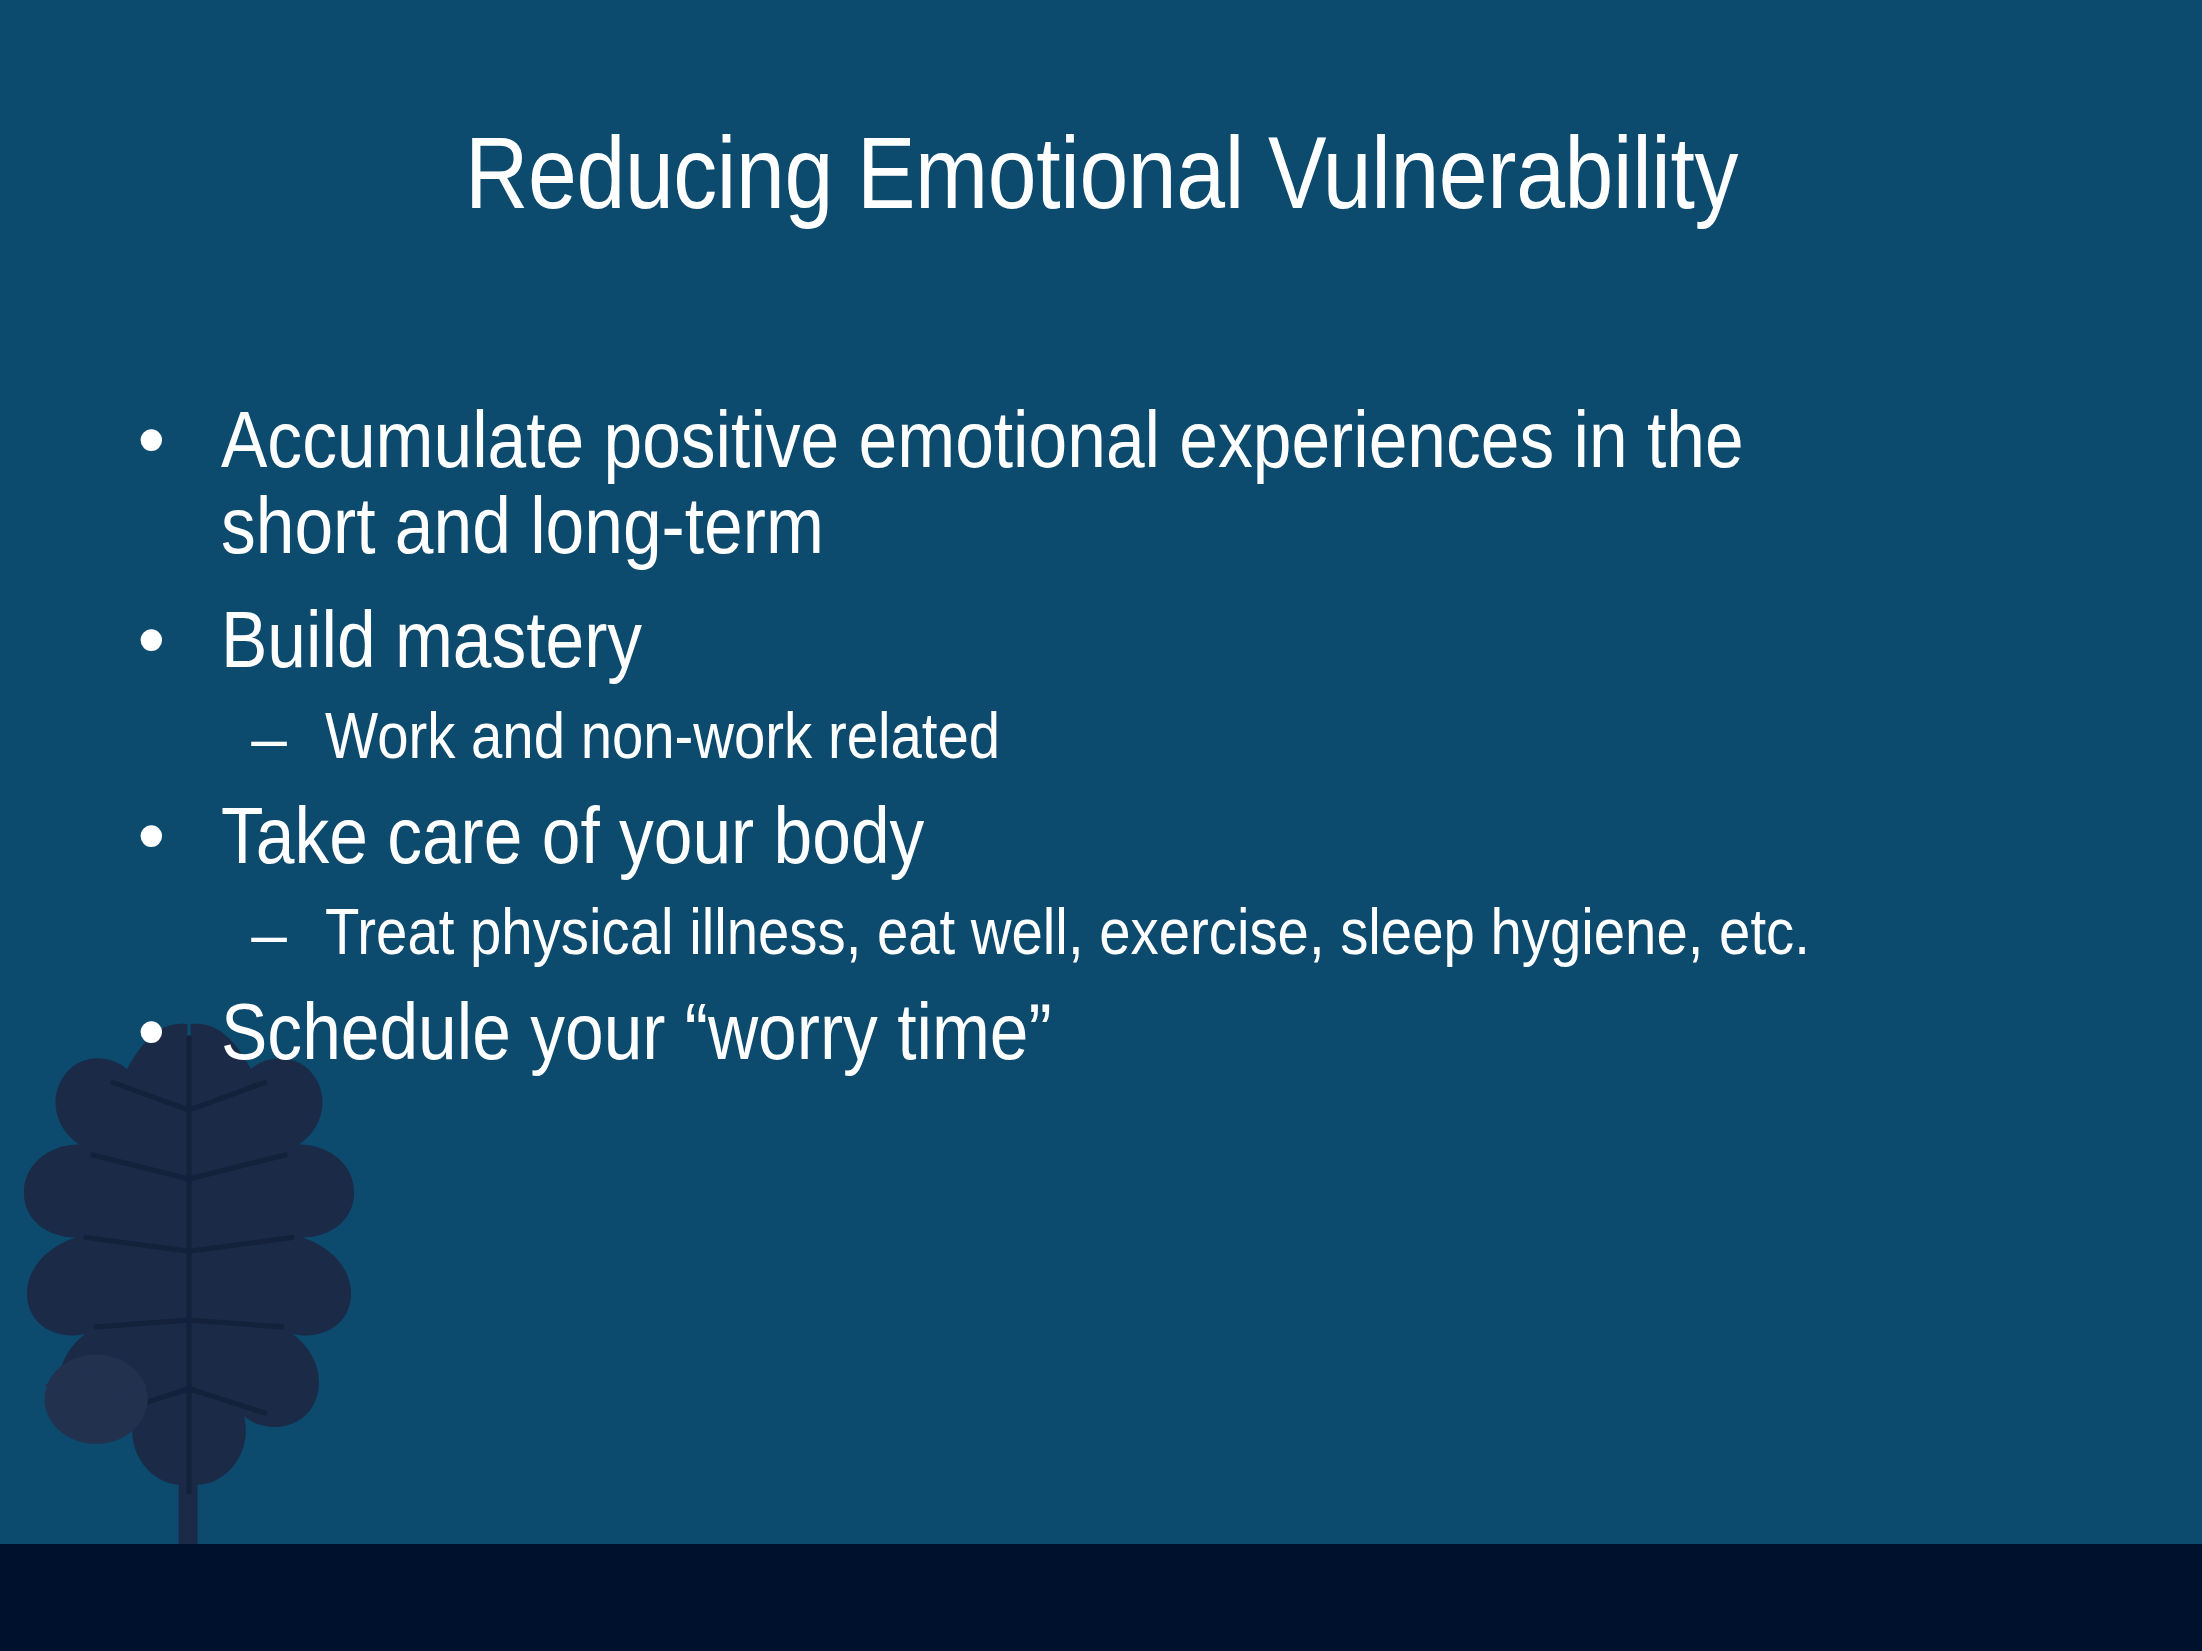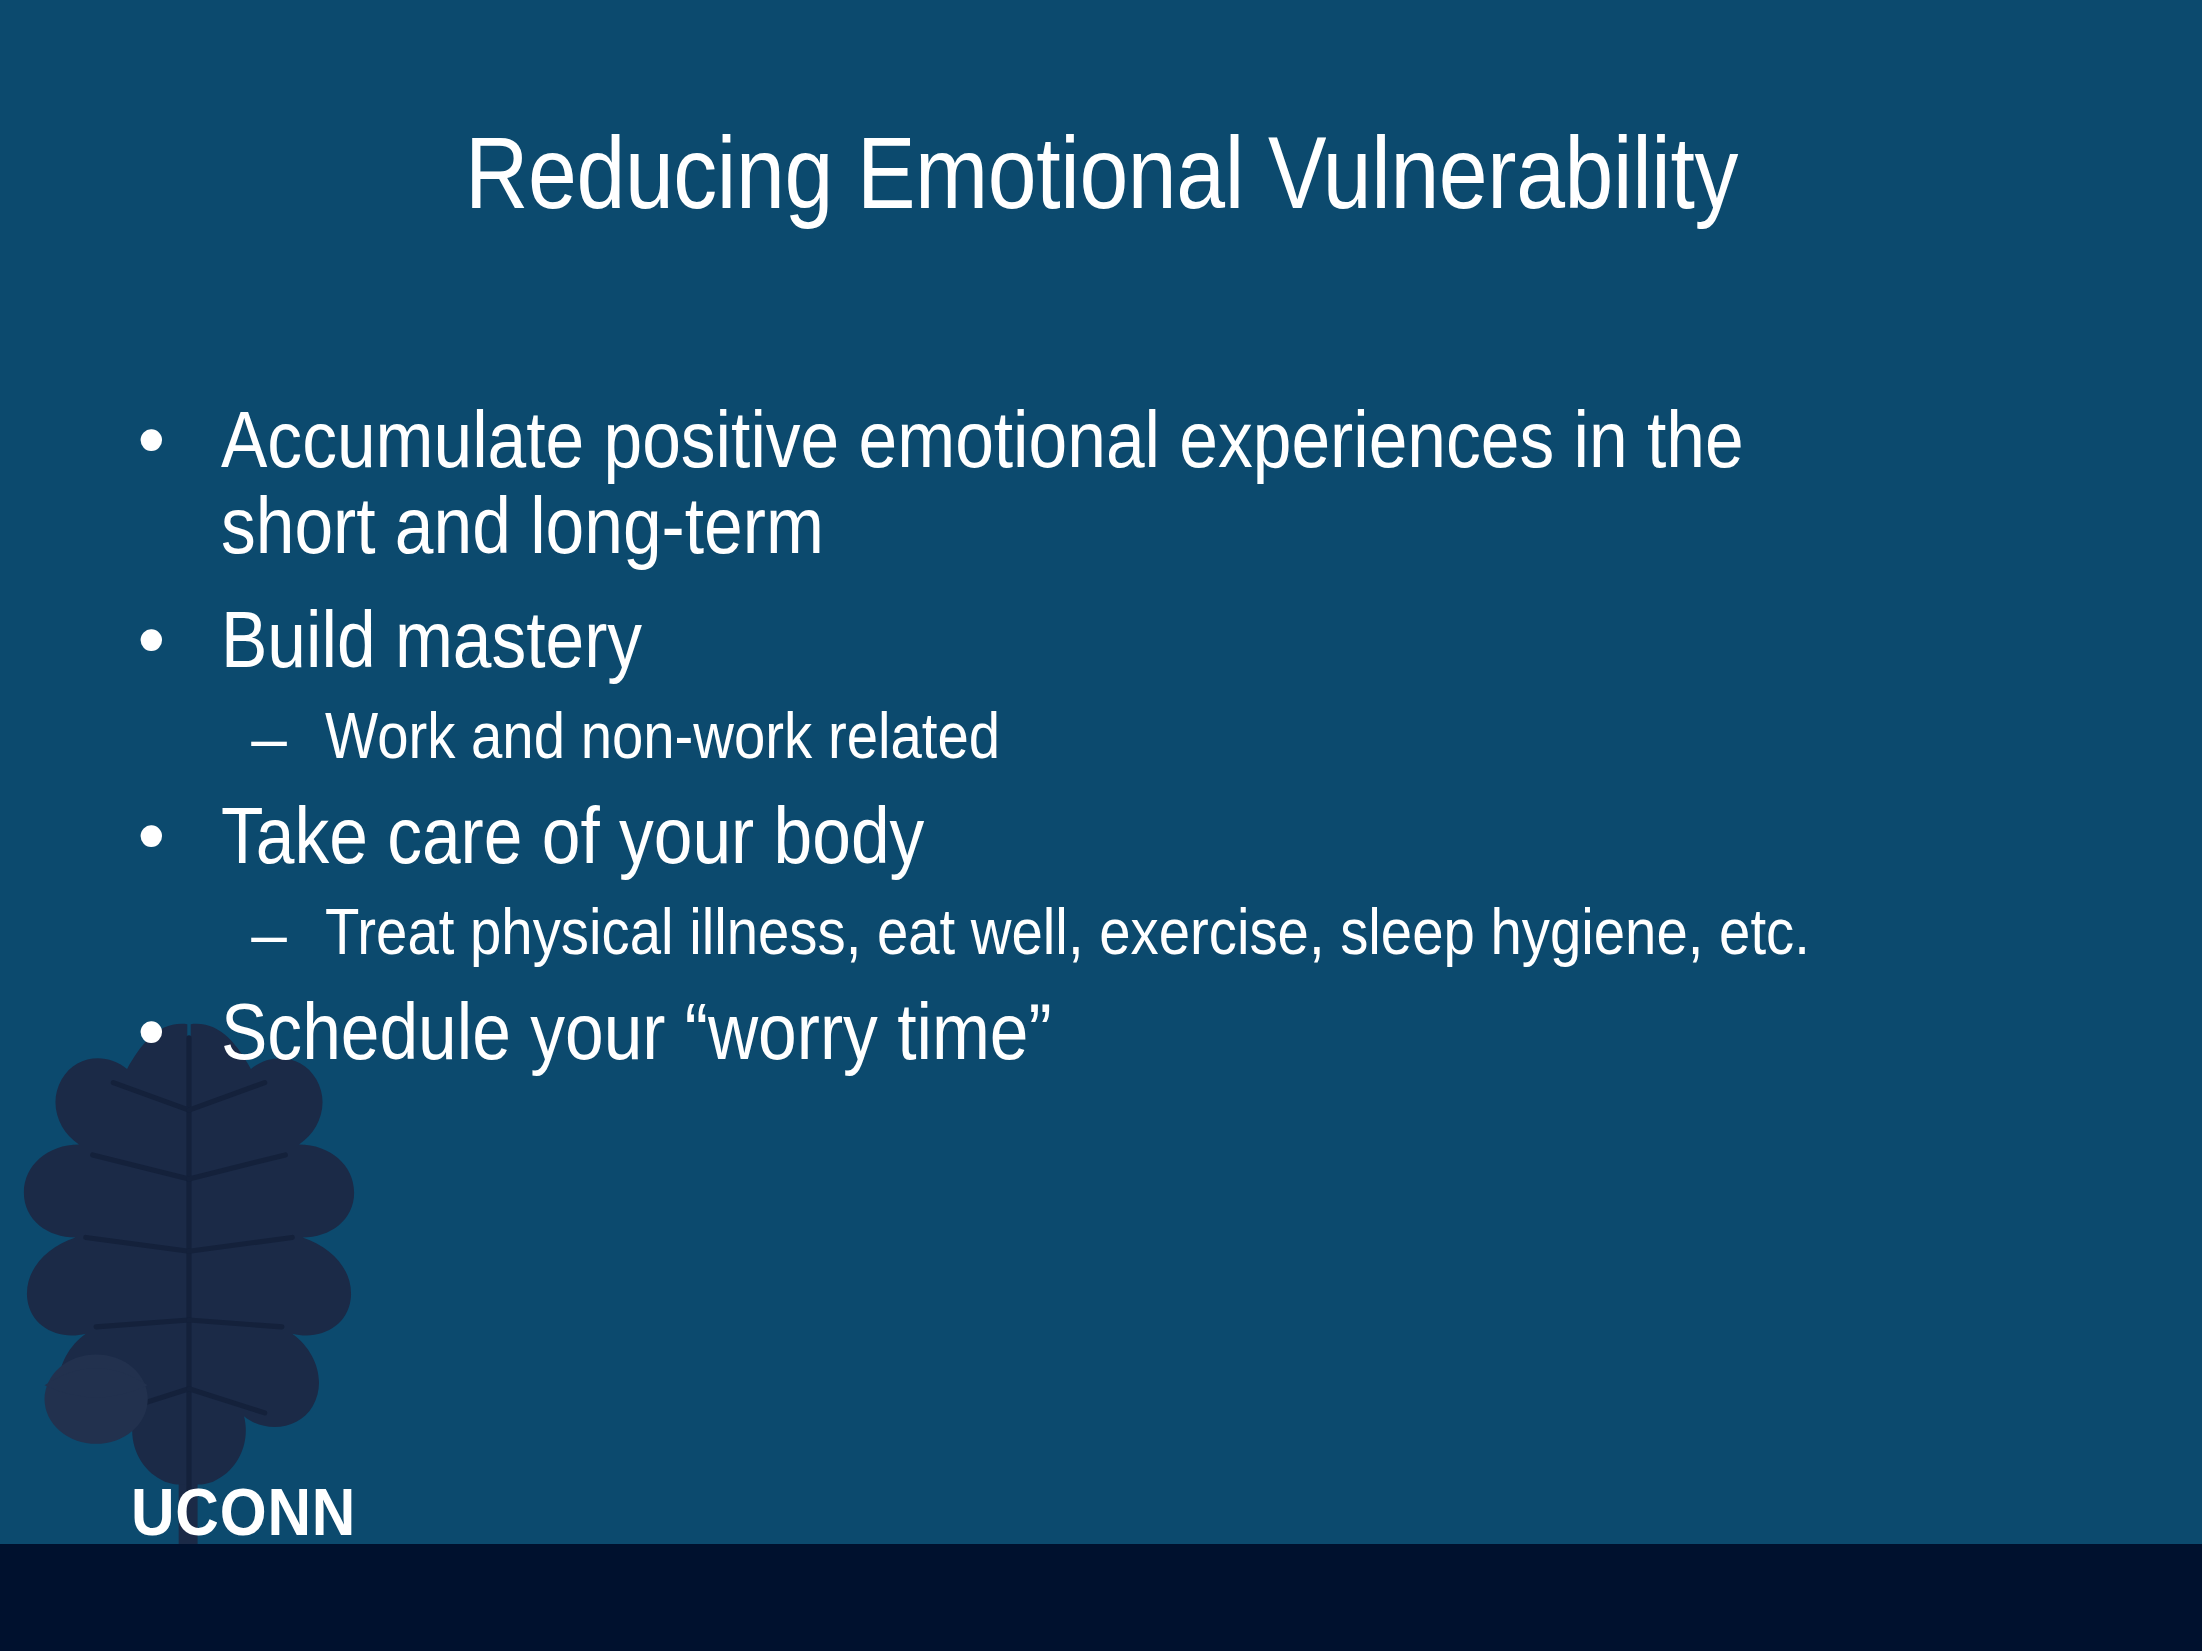--- a/index.html
+++ b/index.html
@@ -217,19 +217,15 @@
 
     <div class="spacer-sm"></div>
 
     <div class="bullet-row level-1">
       <span class="marker">•</span>
       <span class="btext">Schedule your “worry time”</span>
     </div>
 
   </div>
 
-  <div id="logo">
-    <div id="logo-uconn">UCONN</div>
-    <div id="logo-health">HEALTH</div>
-  </div>
 
 </div>
 
 
 </body></html>

